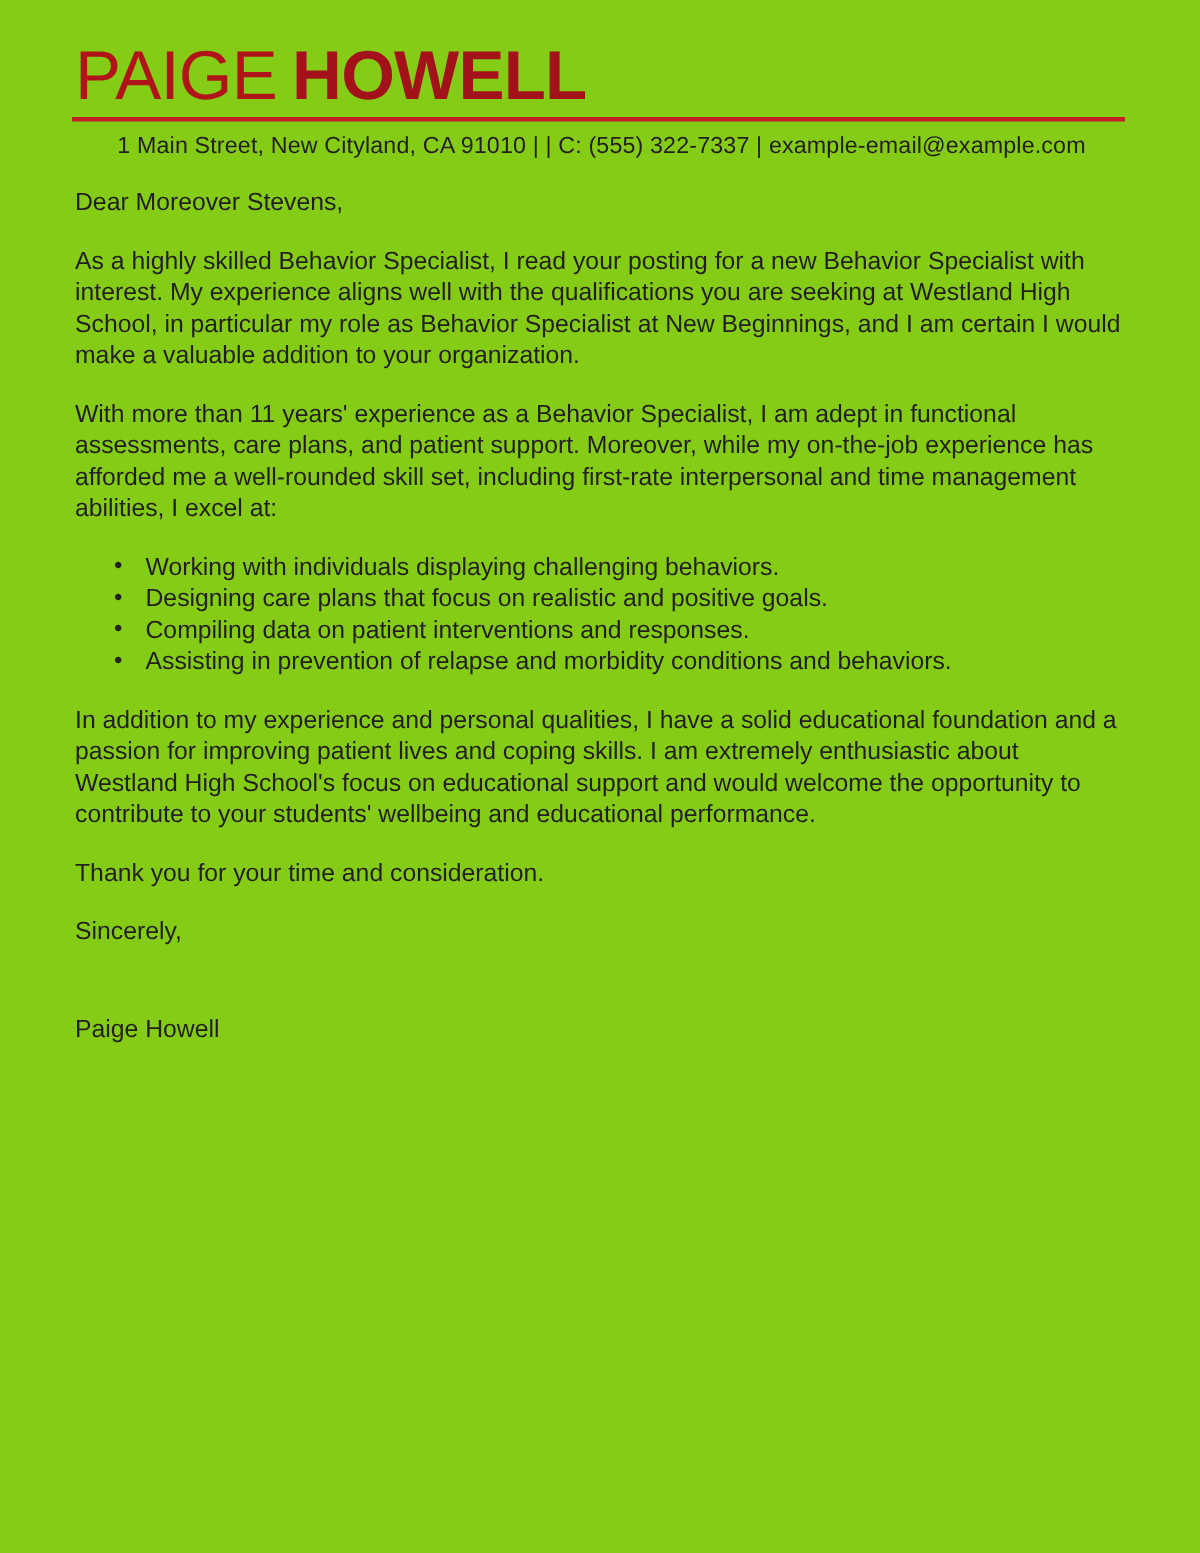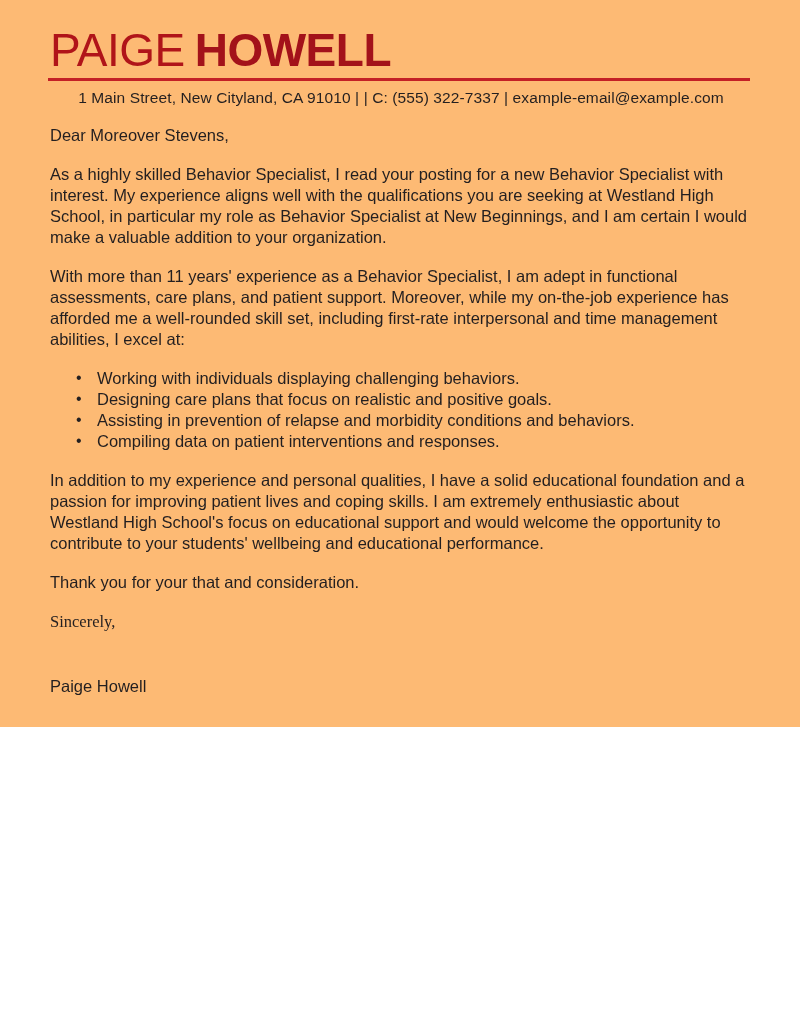--- a/index.html
+++ b/index.html
@@ -10,22 +10,22 @@
   body {
     width: 800px;
     height: 1035px;
     font-family: "Liberation Sans", sans-serif;
     color: #231f20;
     overflow: hidden;
   }
 
   .page {
     width: 800px;
-    height: 727px;
-    background: #fdba74;
+    height: 1035px;
+    background: #84cc16;
     box-sizing: border-box;
     padding: 0;
     position: relative;
   }
 
   .letter {
     position: absolute;
     left: 48px;
     top: 24px;
     width: 704px;
@@ -114,21 +114,20 @@
   .closing {
     font-size: 16.5px;
     line-height: 21px;
     margin: 0 0 18px 2px;
   }
 
   .signoff {
     font-size: 16.5px;
     line-height: 21px;
     margin: 0 0 0 2px;
-    font-family: Liberation Serif, serif;
   }
 
   .signature-name {
     font-size: 16.5px;
     line-height: 21px;
     margin: 44px 0 0 2px;
   }
 </style>
 </head>
 <body>
@@ -148,28 +147,28 @@
 
       <p class="salutation">Dear Moreover Stevens,</p>
 
       <p class="para">As a highly skilled Behavior Specialist, I read your posting for a new Behavior Specialist with interest. My experience aligns well with the qualifications you are seeking at Westland High School, in particular my role as Behavior Specialist at New Beginnings, and I am certain I would make a valuable addition to your organization.</p>
 
       <p class="para">With more than 11 years' experience as a Behavior Specialist, I am adept in functional assessments, care plans, and patient support. Moreover, while my on-the-job experience has afforded me a well-rounded skill set, including first-rate interpersonal and time management abilities, I excel at:</p>
 
       <ul class="bullets">
         <li>Working with individuals displaying challenging behaviors.</li>
         <li>Designing care plans that focus on realistic and positive goals.</li>
+        <li>Compiling data on patient interventions and responses.</li>
         <li>Assisting in prevention of relapse and morbidity conditions and behaviors.</li>
-        <li>Compiling data on patient interventions and responses.</li>
       </ul>
 
       <p class="para">In addition to my experience and personal qualities, I have a solid educational foundation and a passion for improving patient lives and coping skills. I am extremely enthusiastic about Westland High School's focus on educational support and would welcome the opportunity to contribute to your students' wellbeing and educational performance.</p>
 
 
-      <p class="closing">Thank you for your that and consideration.</p>
+      <p class="closing">Thank you for your time and consideration.</p>
 
       <p class="signoff">Sincerely,</p>
 
       <p class="signature-name">Paige Howell</p>
 
     </main>
   </div>
 </div>
 
 </body></html>

